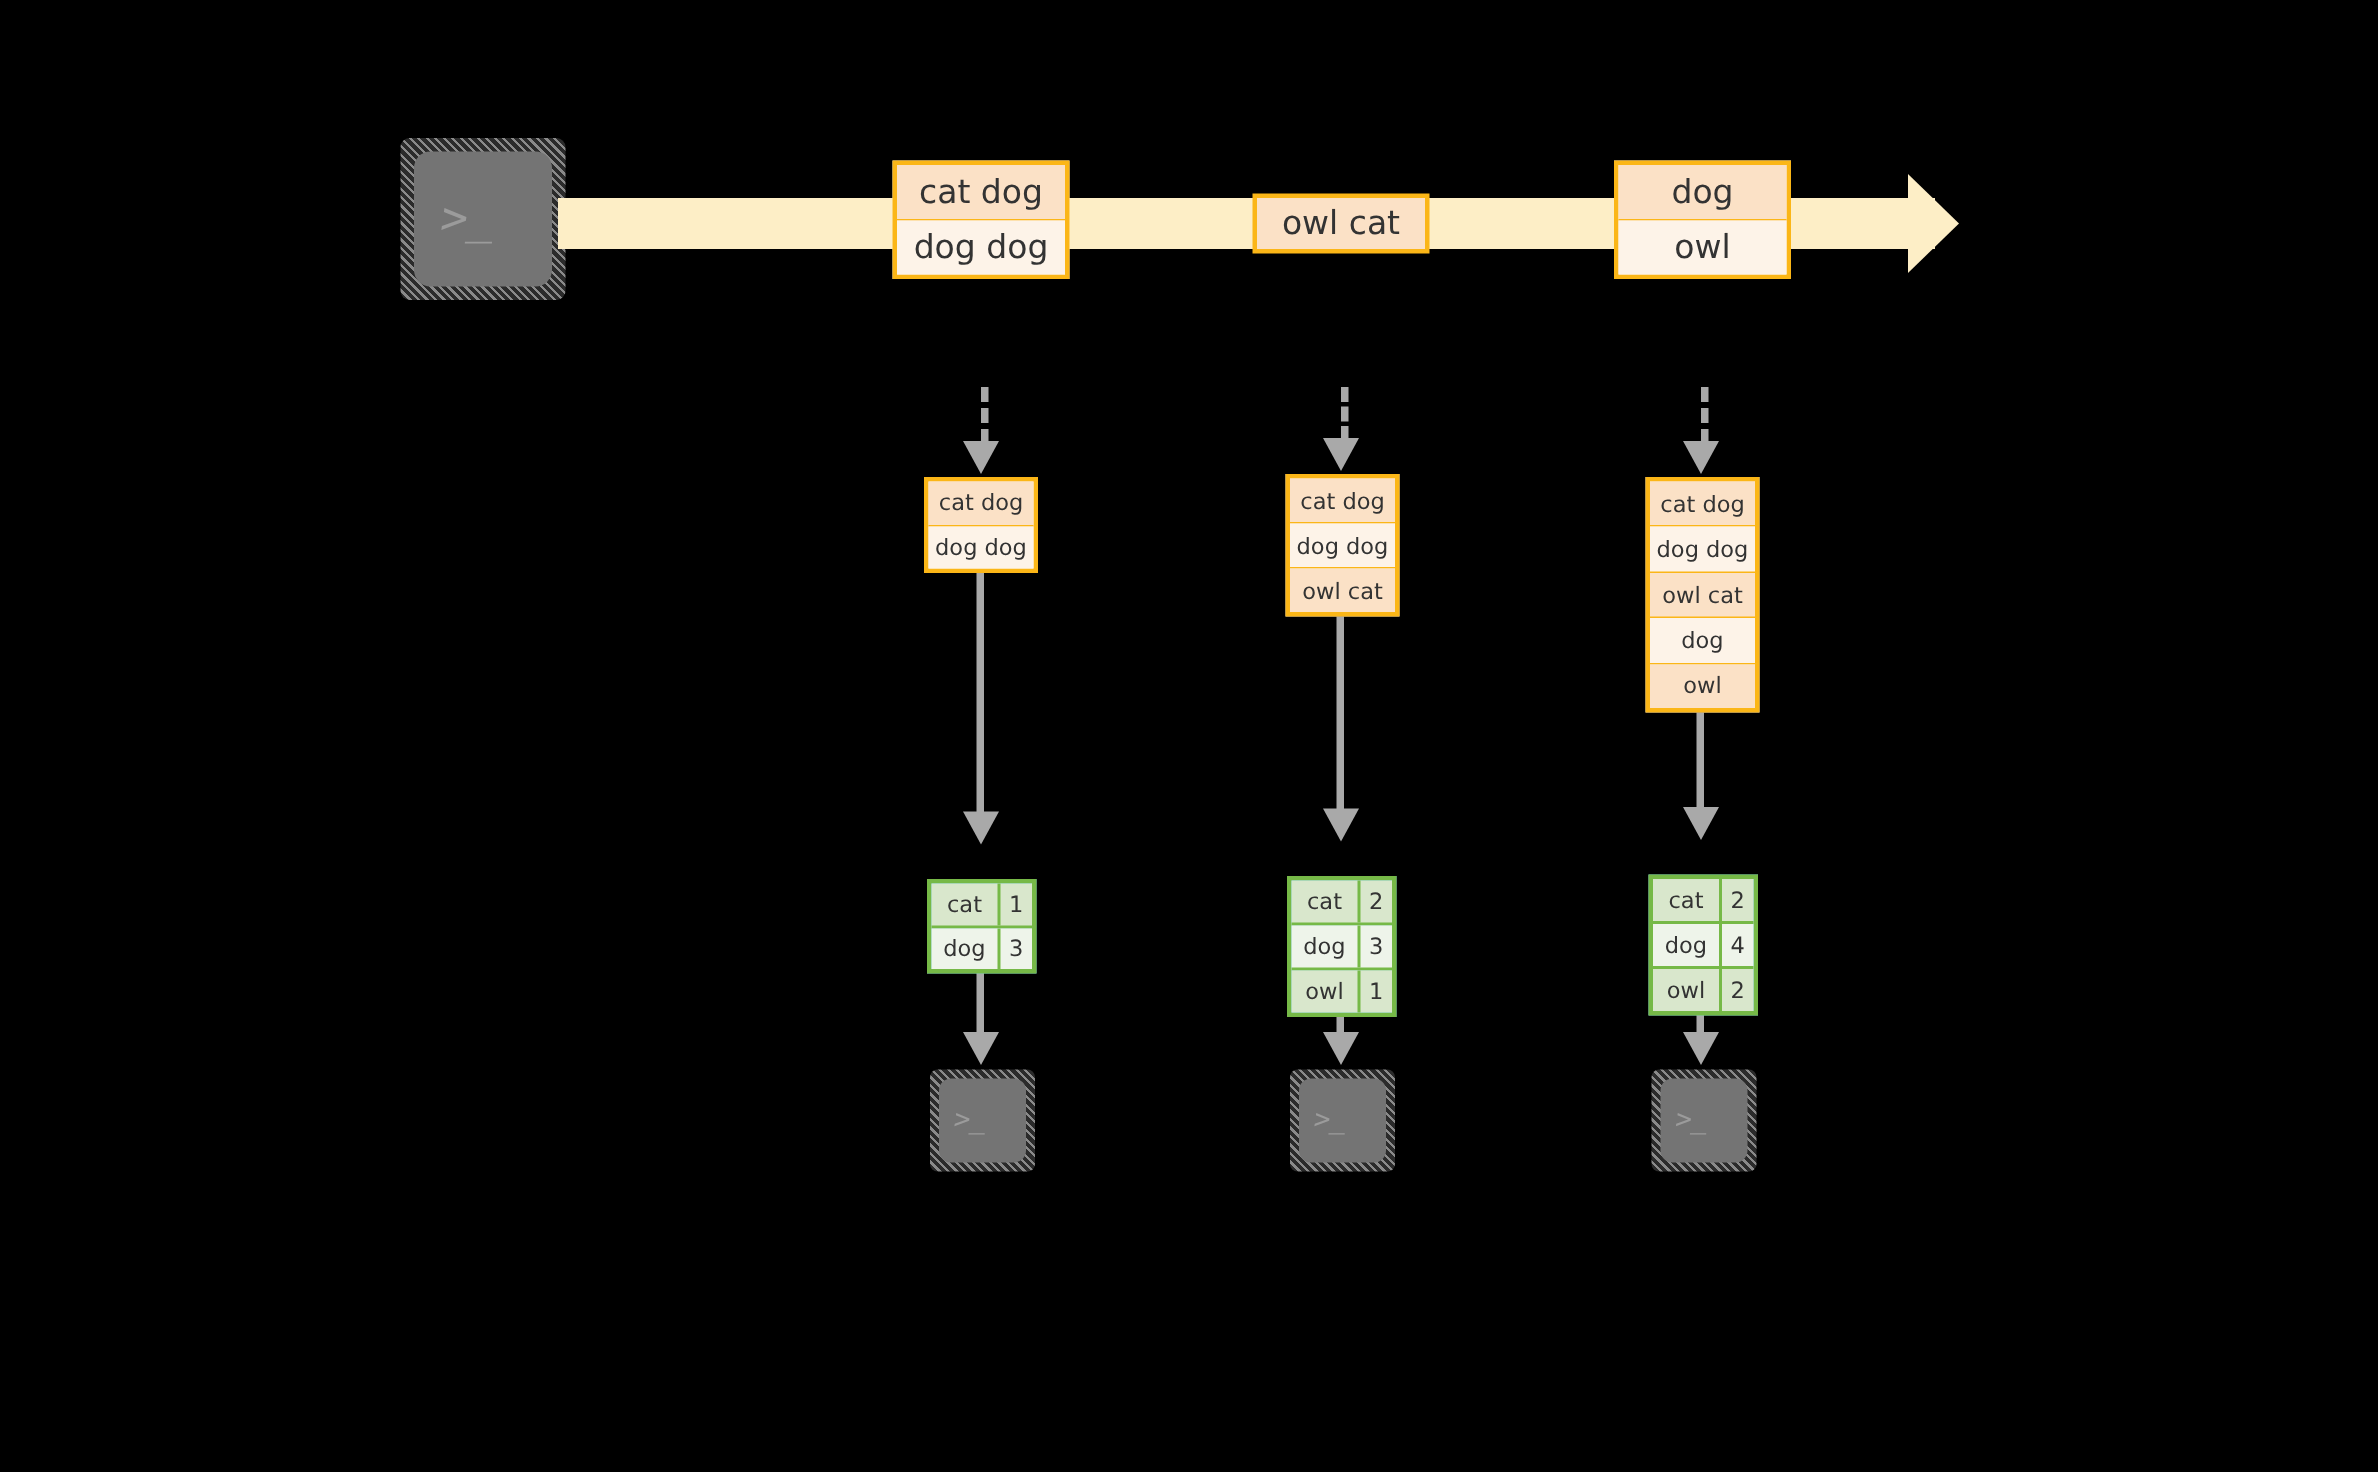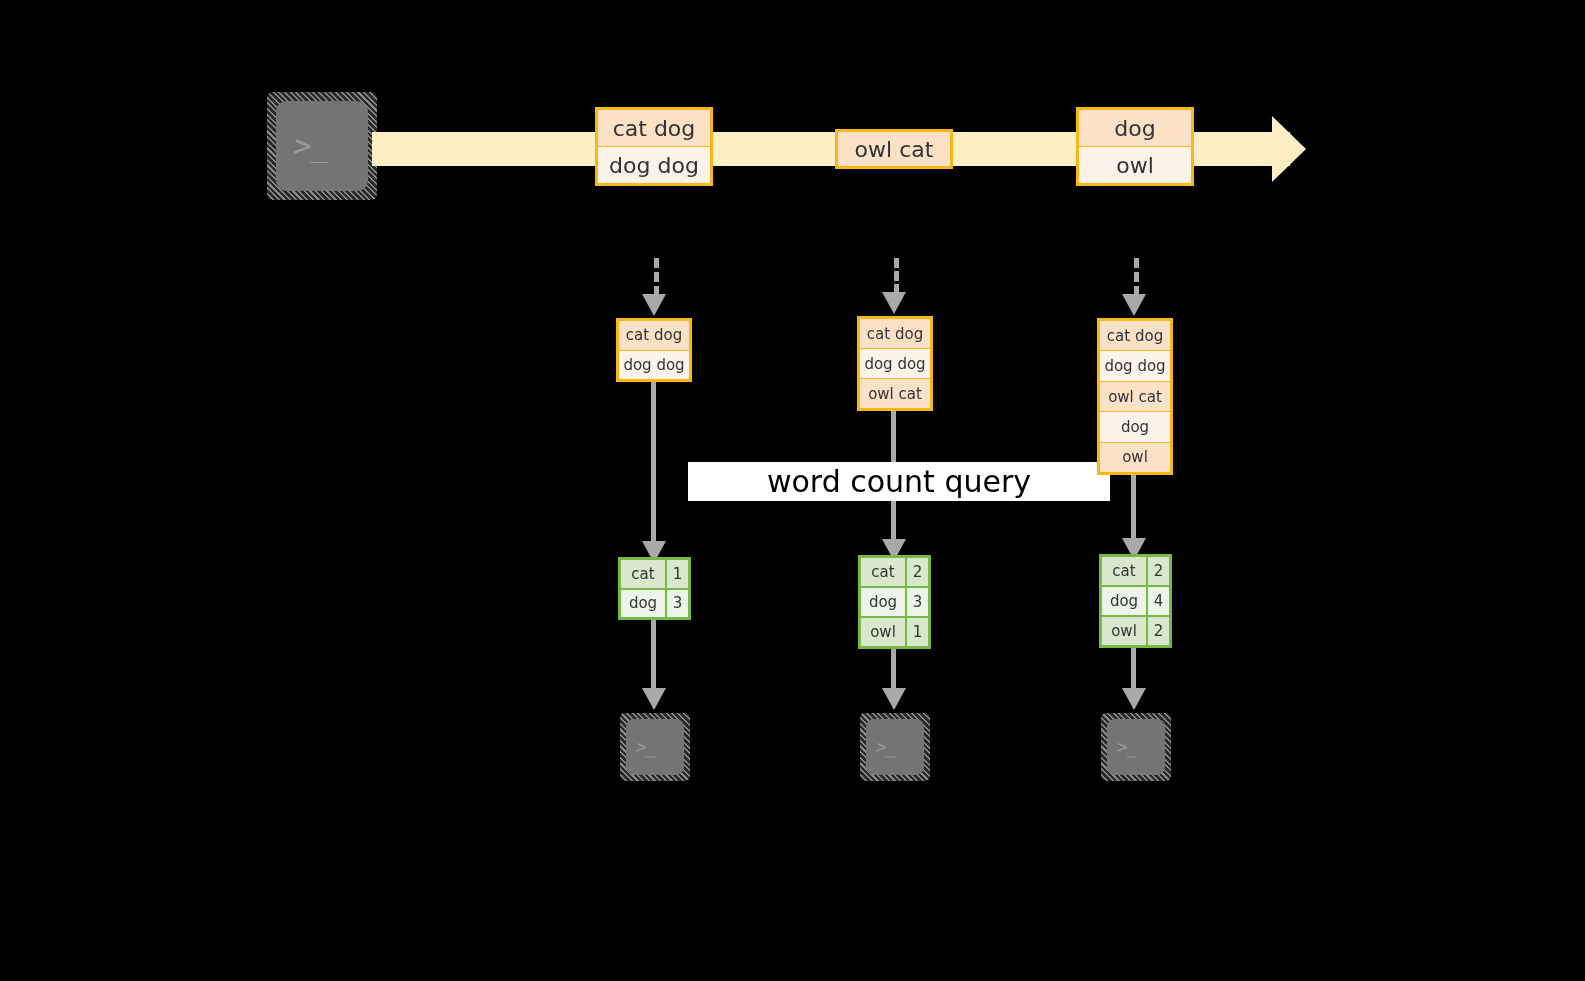--- a/index.html
+++ b/index.html
@@ -69,20 +69,21 @@
   .orow.shade-a { background: #fbe1c6; }
   .orow.shade-b { background: #fdf3e8; }
 
   
   .gbox {
     position: absolute;
     border: 3px solid #76b947;
     background: #7dd3fc;
     display: flex; flex-direction: column;
     z-index: 6;
+    margin-top: 29px;
   }
   .gbox .grow {
     flex: 1 1 auto;
     display: flex;
     border-bottom: 2.5px solid #76b947;
   }
   .gbox .grow:last-child { border-bottom: none; }
   .grow.gshade-a { background: #d9e7cc; }
   .grow.gshade-b { background: #eef4ea; }
   .gcell-word {
@@ -253,15 +254,14 @@
 
   <div class="vline" style="left:1131px; top:648px; width:5px; height:44px;"></div>
   <div class="vhead" style="left:1122px; top:688px;"></div>
 
   <div class="term" style="left:1101px; top:713px; width:70px; height:68px; border-radius:5px;">
     <div class="term-inner" style="left:6px; top:6px; right:6px; bottom:6px; border-radius:8px;">
       <span class="term-glyph" style="font-size:18px; margin-left:10px;">&gt;_</span>
     </div>
   </div>
 
-  <div class="banner" style="left:688px; top:462px; width:422px; height:39px; font-size:30px;">word count query</div>
 
 </div>
 
 </body></html>

